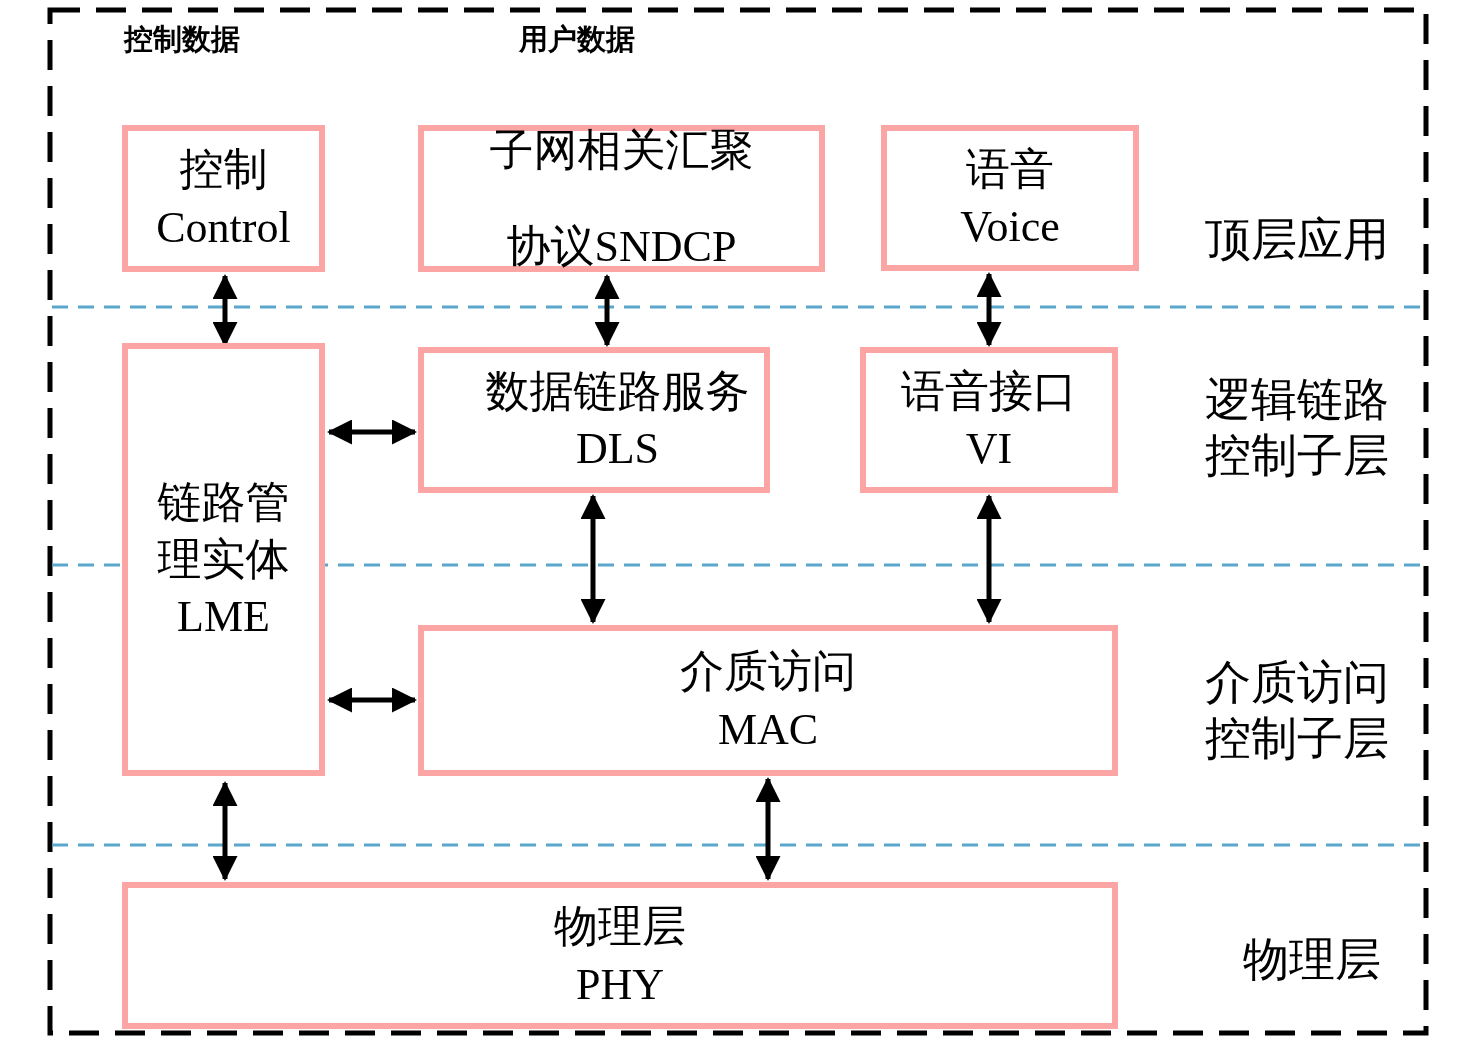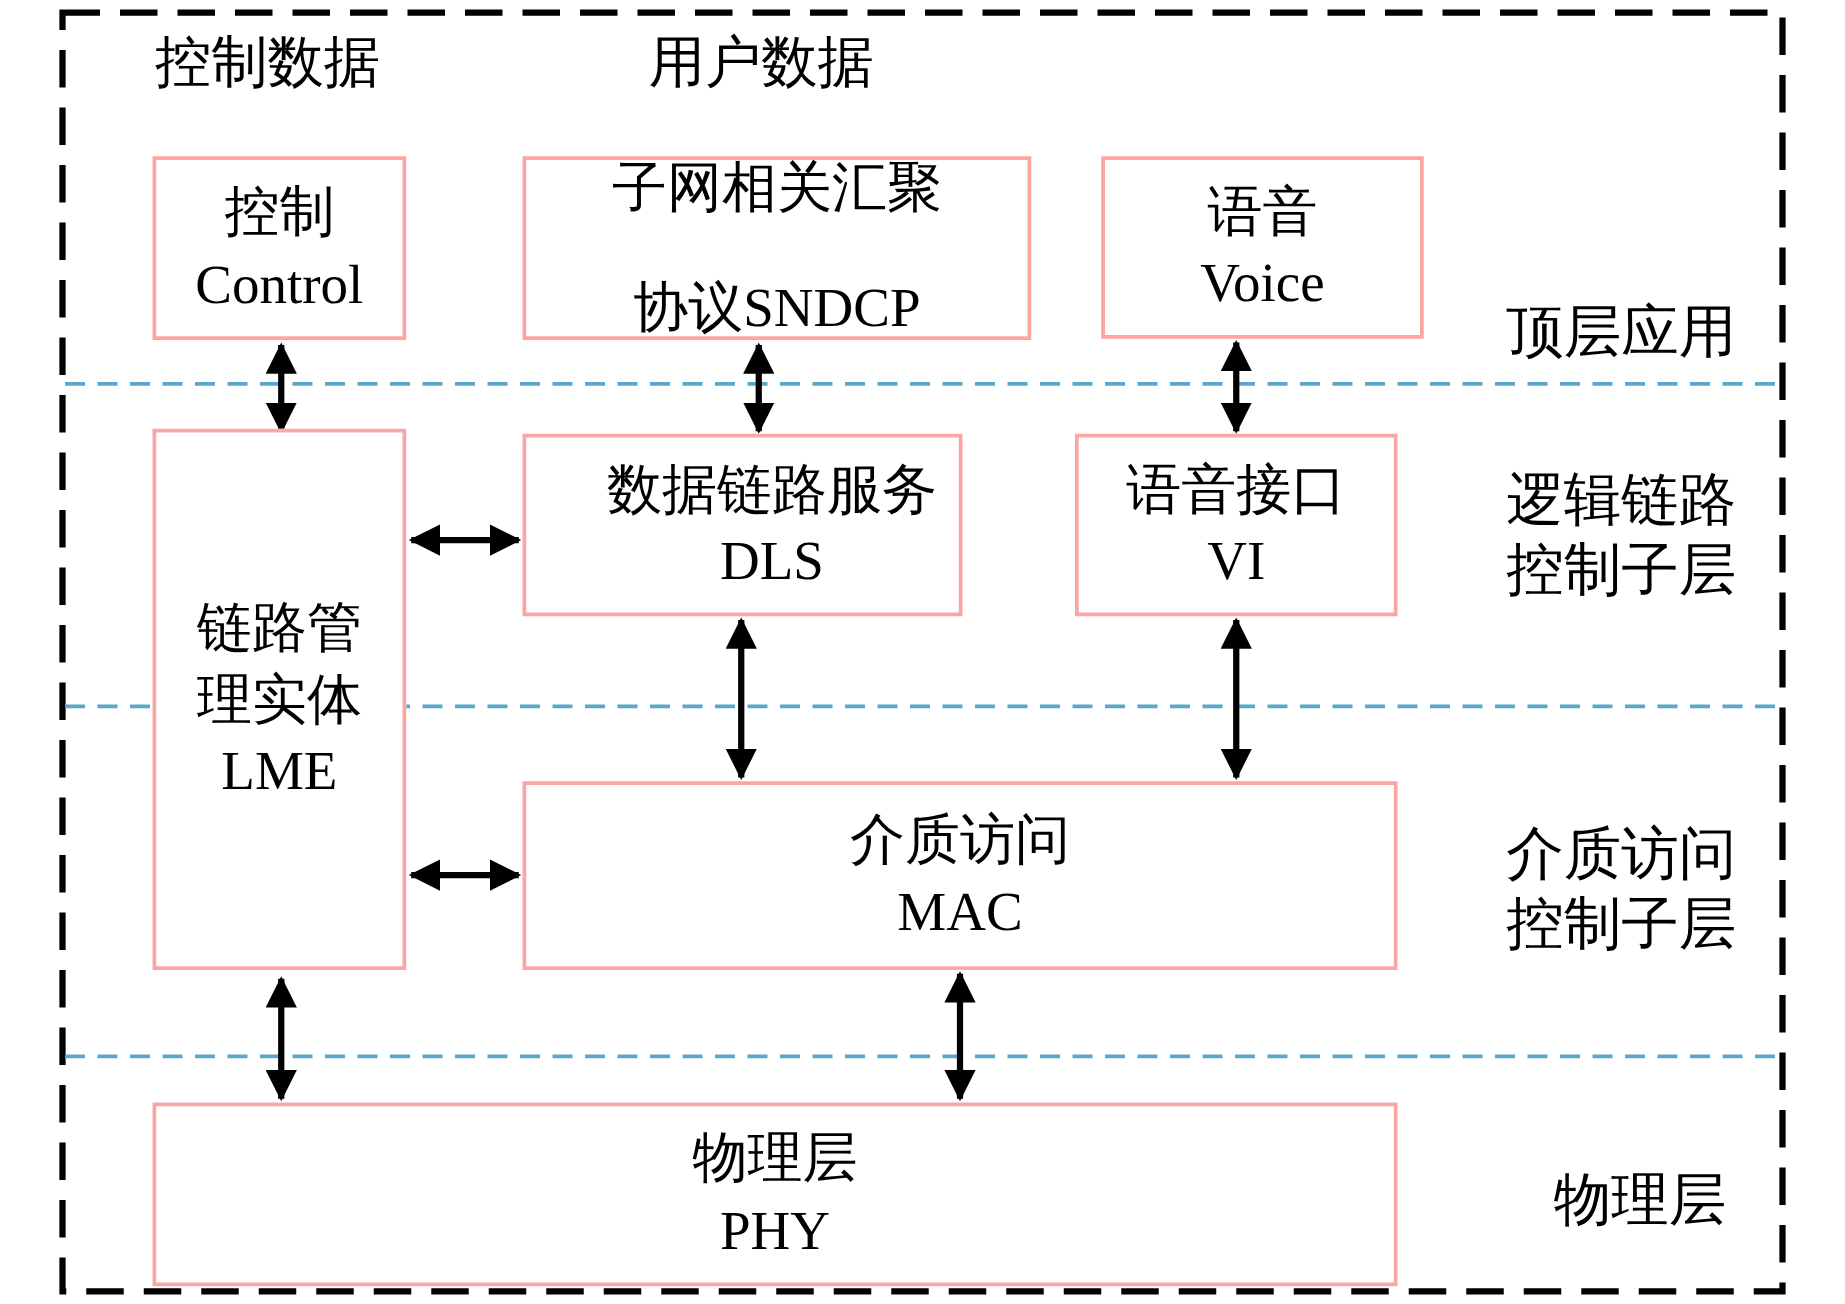--- a/index.html
+++ b/index.html
@@ -8,30 +8,30 @@
     width:1476px;height:1043px;
     background:#ffffff;
     font-family:"Liberation Serif","DejaVu Serif",serif;
     color:#000;
     overflow:hidden;
   }
   .canvas svg{position:absolute;left:0;top:0;z-index:1;}
   .box{
     position:absolute;z-index:2;
     background:#ffffff;
-    border:3px solid #fca5a5;
+    border:6px solid #fca5a5;
     box-sizing:border-box;
     display:flex;flex-direction:column;
     align-items:center;justify-content:center;
     text-align:center;
     font-size:44px;line-height:1.3;
   }
   .toplabel{
     position:absolute;z-index:2;
-    font-size:45px;font-weight:400;
+    font-size:29px;font-weight:700;
     white-space:nowrap;
   }
   .layerlabel{
     position:absolute;z-index:2;
     font-size:46px;line-height:1.22;
     white-space:nowrap;
   }
 </style>
 </head>
 <body>
@@ -100,21 +100,21 @@
   <div class="box" style="left:418px;top:625px;width:700px;height:151px;">
     <div>介质访问</div>
     <div>MAC</div>
   </div>
 
   <div class="box" style="left:122px;top:882px;width:996px;height:147px;">
     <div>物理层</div>
     <div>PHY</div>
   </div>
 
-  <div class="layerlabel" style="left:1205px;top:212px;margin-top:26px;">顶层应用</div>
+  <div class="layerlabel" style="left:1205px;top:212px;">顶层应用</div>
 
   <div class="layerlabel" style="left:1205px;top:372px;">
     <div>逻辑链路</div>
     <div>控制子层</div>
   </div>
 
   <div class="layerlabel" style="left:1205px;top:655px;">
     <div>介质访问</div>
     <div>控制子层</div>
   </div>

